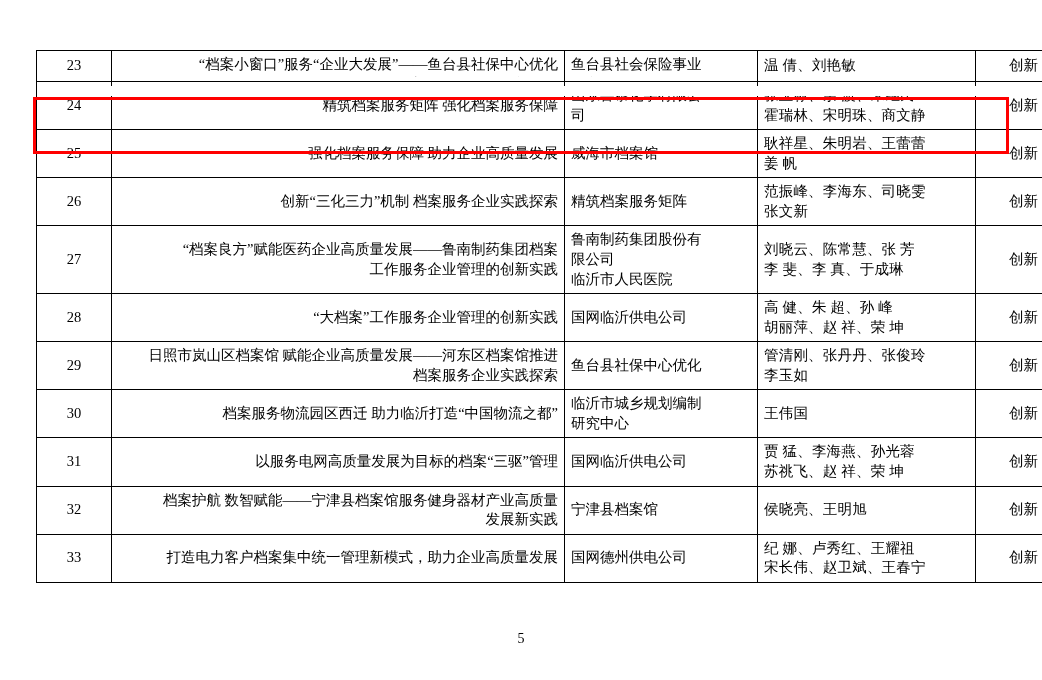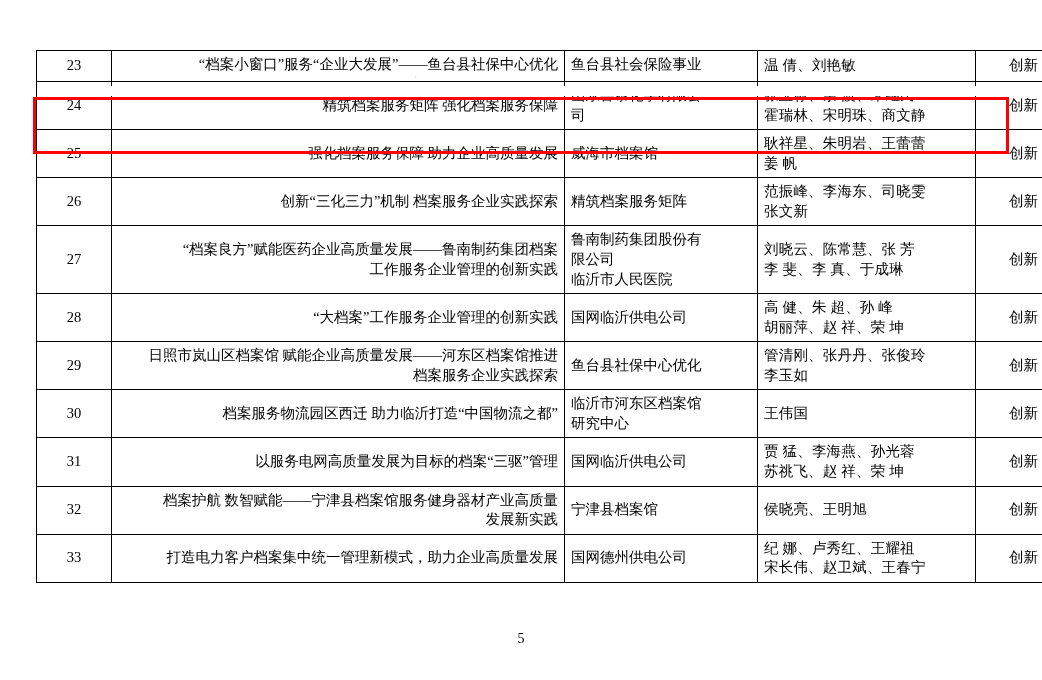--- a/index.html
+++ b/index.html
@@ -225,21 +225,21 @@
             <span>李玉如</span>
           </span>
         </td>
         <td class="c-cat">创新</td>
       </tr>
 
       <tr>
         <td class="c-num">30</td>
         <td class="c-title">档案服务物流园区西迁  助力临沂打造“中国物流之都”</td>
         <td class="c-org">
-          <span class="line2">临沂市河东区档案馆</span>
+          <span class="line2">临沂市城乡规划编制</span>
           <span class="line2">研究中心</span>
         </td>
         <td class="c-people">
           <span class="people-lines">
             <span>王伟国</span>
           </span>
         </td>
         <td class="c-cat">创新</td>
       </tr>
 

